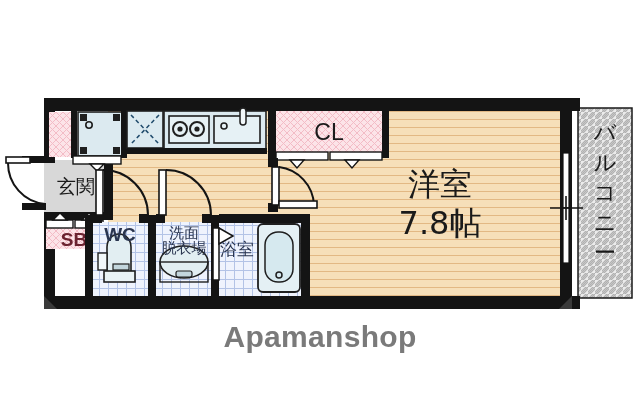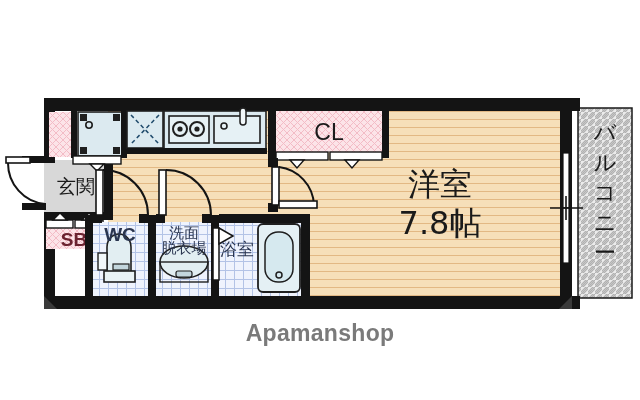--- a/index.html
+++ b/index.html
@@ -25,21 +25,21 @@
     display: block;
     width: 640px;
     height: 400px;
   }
   .brand-label {
     position: absolute;
     left: 0;
     top: 320px;
     width: 640px;
     text-align: center;
-    font-size: 23px;
+    font-size: 30px;
     font-weight: bold;
     color: #7a7a7a;
     letter-spacing: 0.3px;
     font-family: "Liberation Sans", "DejaVu Sans", sans-serif;
   }
   .jp {
     font-family: "DejaVu Sans", "Liberation Sans", sans-serif;
   }
 </style>
 </head>

